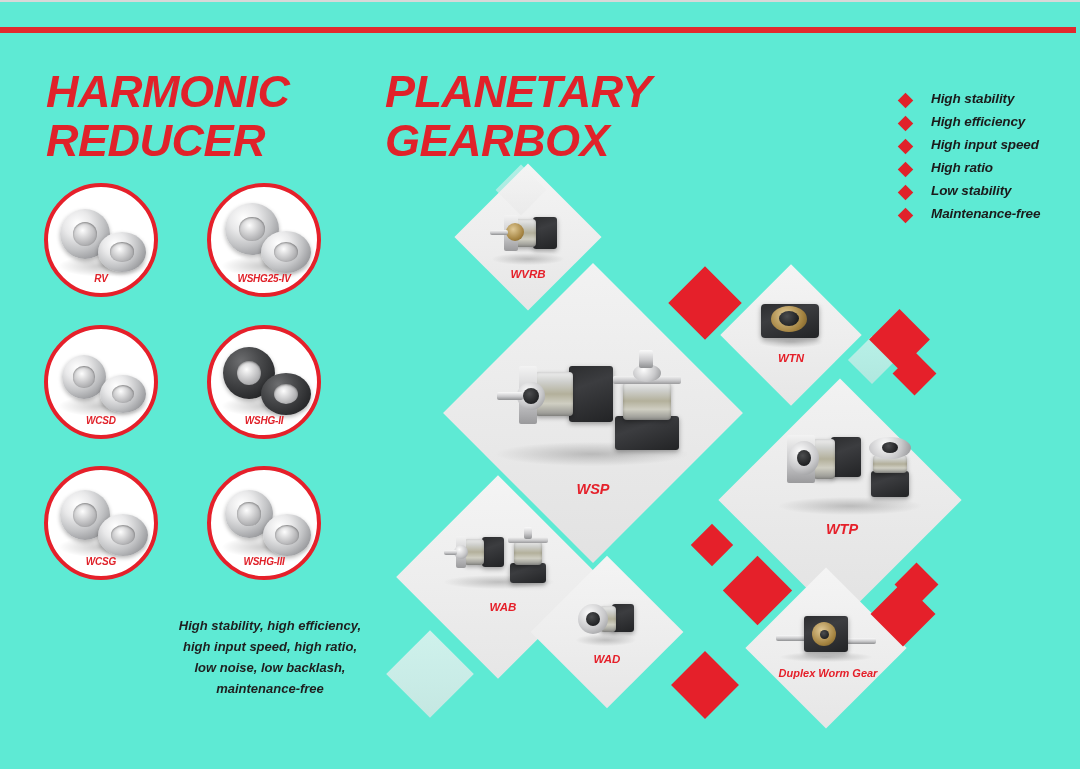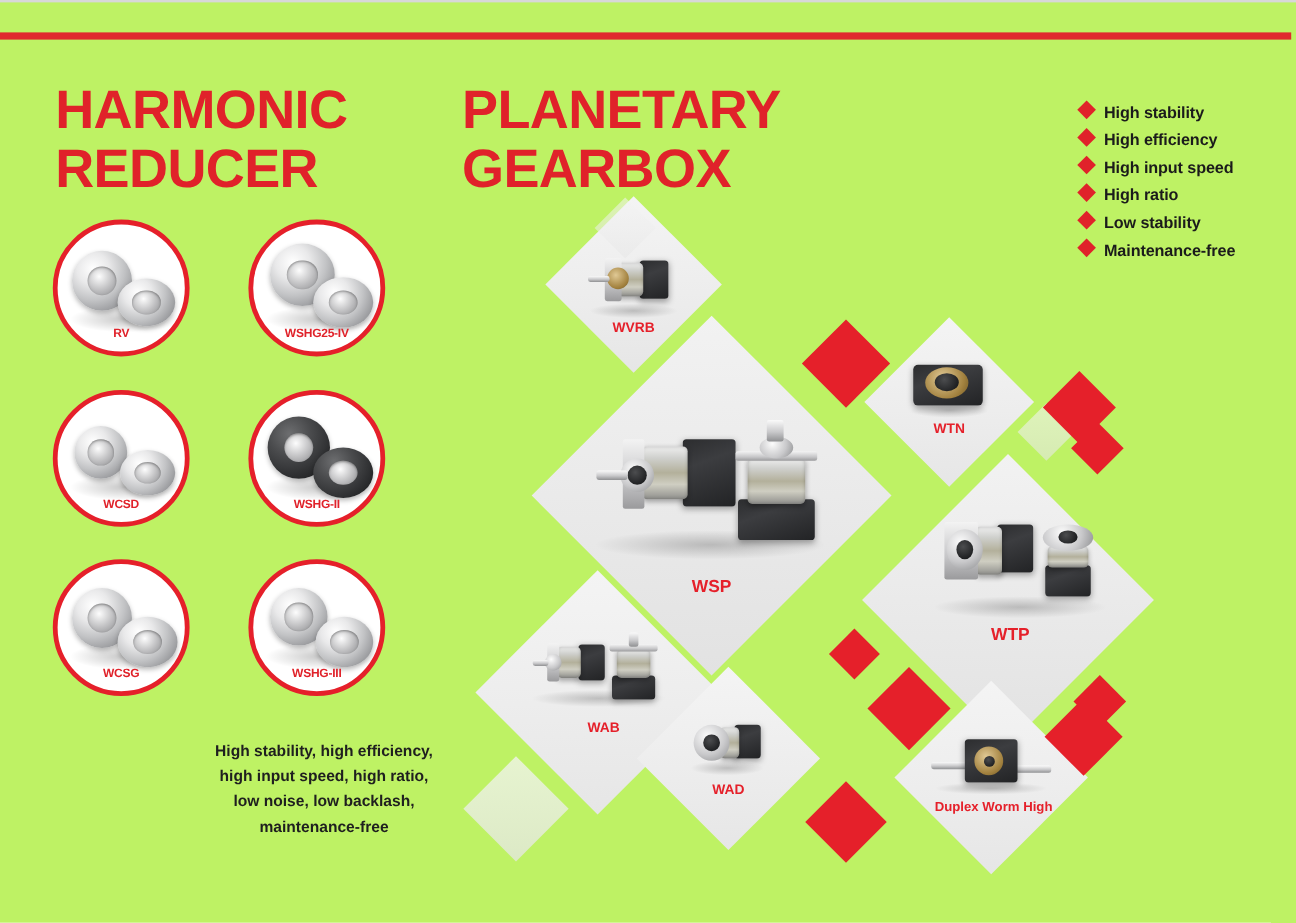--- a/index.html
+++ b/index.html
@@ -3,21 +3,21 @@
 <meta charset="utf-8">
 <style>
   * { margin:0; padding:0; box-sizing:border-box; }
   html,body { width:1080px; height:769px; }
   body {
     font-family:"Liberation Sans", sans-serif;
     background:#ffffff;
     position:relative;
     overflow:hidden;
   }
-  .page { position:absolute; inset:0; background:#bef264; }
+  .page { position:absolute; inset:0; background:#5eead4;font-style:italic; }
 
   
   .top-rule {
     position:absolute; left:0; top:27px; width:1076px; height:6px;
     background:#e02a2e;
   }
   .top-hairline {
     position:absolute; left:0; top:0px; width:1080px; height:2px;
     background:#d8d8d8;
   }
@@ -32,21 +32,21 @@
   }
   #heading-harmonic { left:46px; top:68px; font-size:45px; width:330px; }
   #heading-planetary { left:385px; top:68px; font-size:45px; width:330px; }
   .heading .ln { display:block; }
 
   
   .features {
     position:absolute; left:900px; top:86px; width:180px;
   }
   .feat {
-    display:flex; align-items:flex-start; gap:9px;
+    display:flex; align-items:flex-end; gap:20px;
     margin-bottom:3px; height:20px;
   }
   .diamond-bullet {
     width:11px; height:11px; background:#e0222a;
     transform:rotate(45deg); flex:0 0 auto;
   }
   .feat-label {
     font-size:13.5px; font-weight:bold; color:#1b1b1b;
     white-space:nowrap; letter-spacing:-0.1px;
   }
@@ -401,15 +401,15 @@
   <div class="pg-label" style="left:557px; top:653px; width:100px; font-size:11.5px;">WAD</div>
 
   <div class="pg-art" style="left:776px; top:612px; width:100px; height:50px;">
     <div class="drop-shadow" style="left:4px; top:40px; width:92px; height:10px;"></div>
     <div class="pg-shaft" style="left:0px; top:23px; width:32px; height:6px;"></div>
     <div class="pg-shaft" style="left:70px; top:26px; width:30px; height:6px;"></div>
     <div class="pg-flange" style="left:28px; top:4px; width:44px; height:36px; border-radius:3px;"></div>
     <div class="pg-gold" style="left:36px; top:10px; width:24px; height:24px;"></div>
     <div class="pg-bore" style="left:44px; top:18px; width:9px; height:9px;"></div>
   </div>
-  <div class="pg-label" style="left:772px; top:667px; width:112px; font-size:11px;">Duplex Worm High</div>
+  <div class="pg-label" style="left:772px; top:667px; width:112px; font-size:11px;">Duplex Worm Gear</div>
 
 </div>
 
 </body></html>

